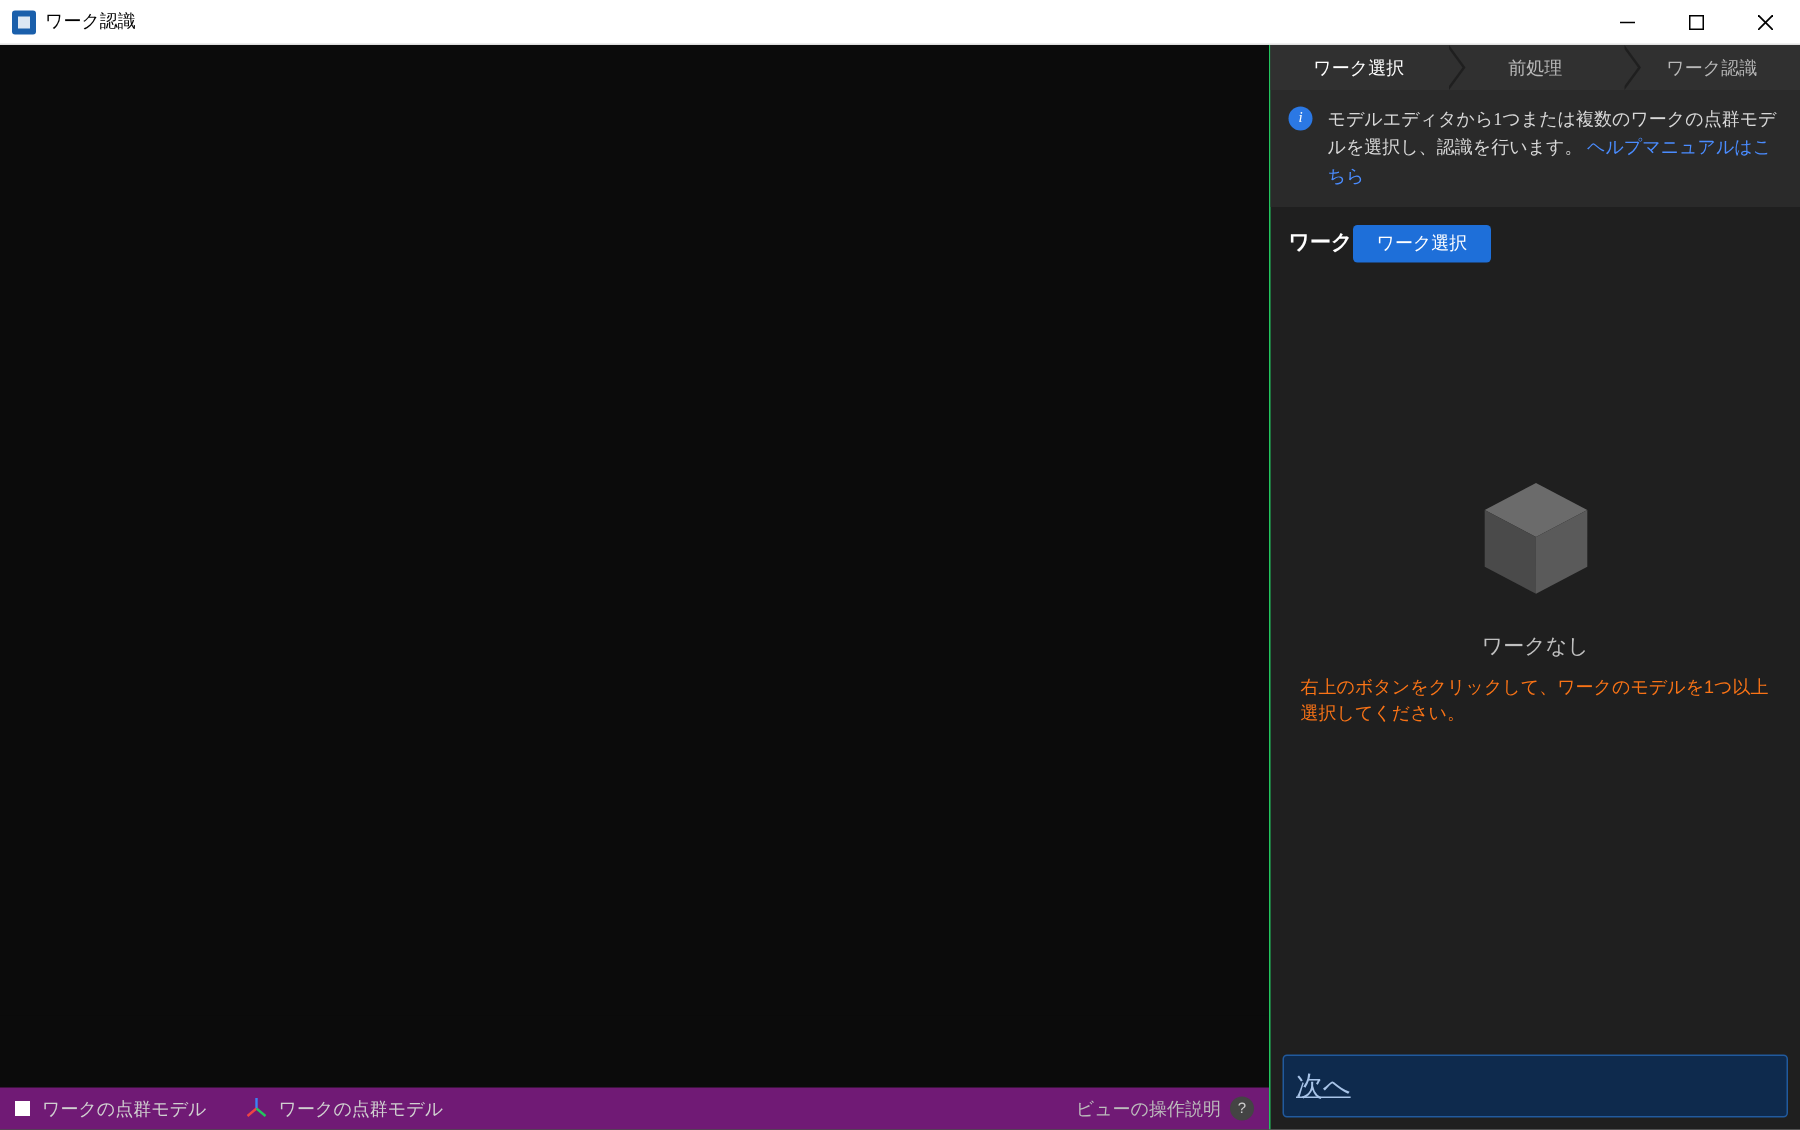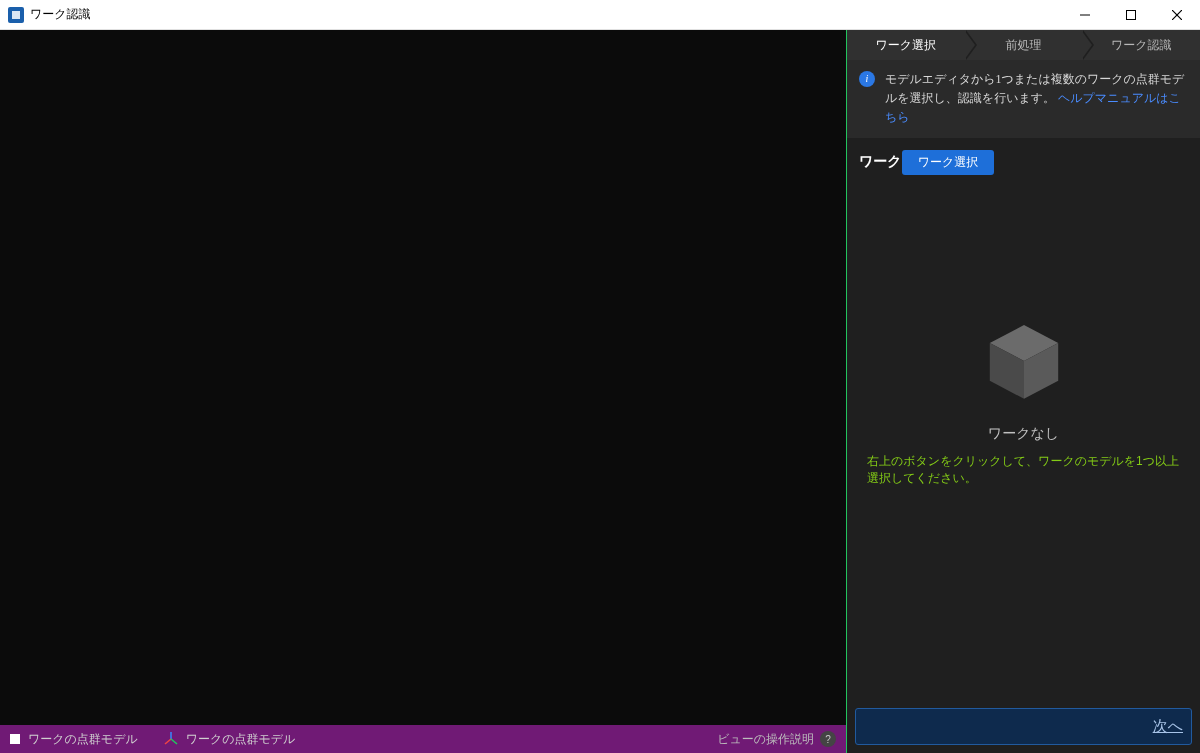--- a/index.html
+++ b/index.html
@@ -200,34 +200,34 @@
       padding: 20px;
       margin-top: -80px;
     }
     .cube-icon svg { width: 90px; height: 90px; }
     .empty-title {
       color: #c0c0c0;
       font-size: 14px;
       margin-top: 16px;
     }
     .empty-desc {
-      color: #84cc16;
+      color: #f97316;
       font-size: 12px;
       margin-top: 10px;
     }
     .next-btn {
       margin: 8px;
       background: #0e2a4d;
       color: #a8c4e8;
       border: 1px solid #215a9e;
       padding: 8px;
-      font-size: 15px;
+      font-size: 18px;
       border-radius: 3px;
       cursor: pointer;
-      text-align: right;
+      text-align: left;
       text-decoration: underline;
     }
   </style>
 </head>
 <body>
 
 <div class="titlebar">
   <div class="titlebar-icon">
     <svg viewBox="0 0 12 12">
         <rect x="2" y="2" width="8" height="8" fill="#fff" opacity="0.85"></rect>

